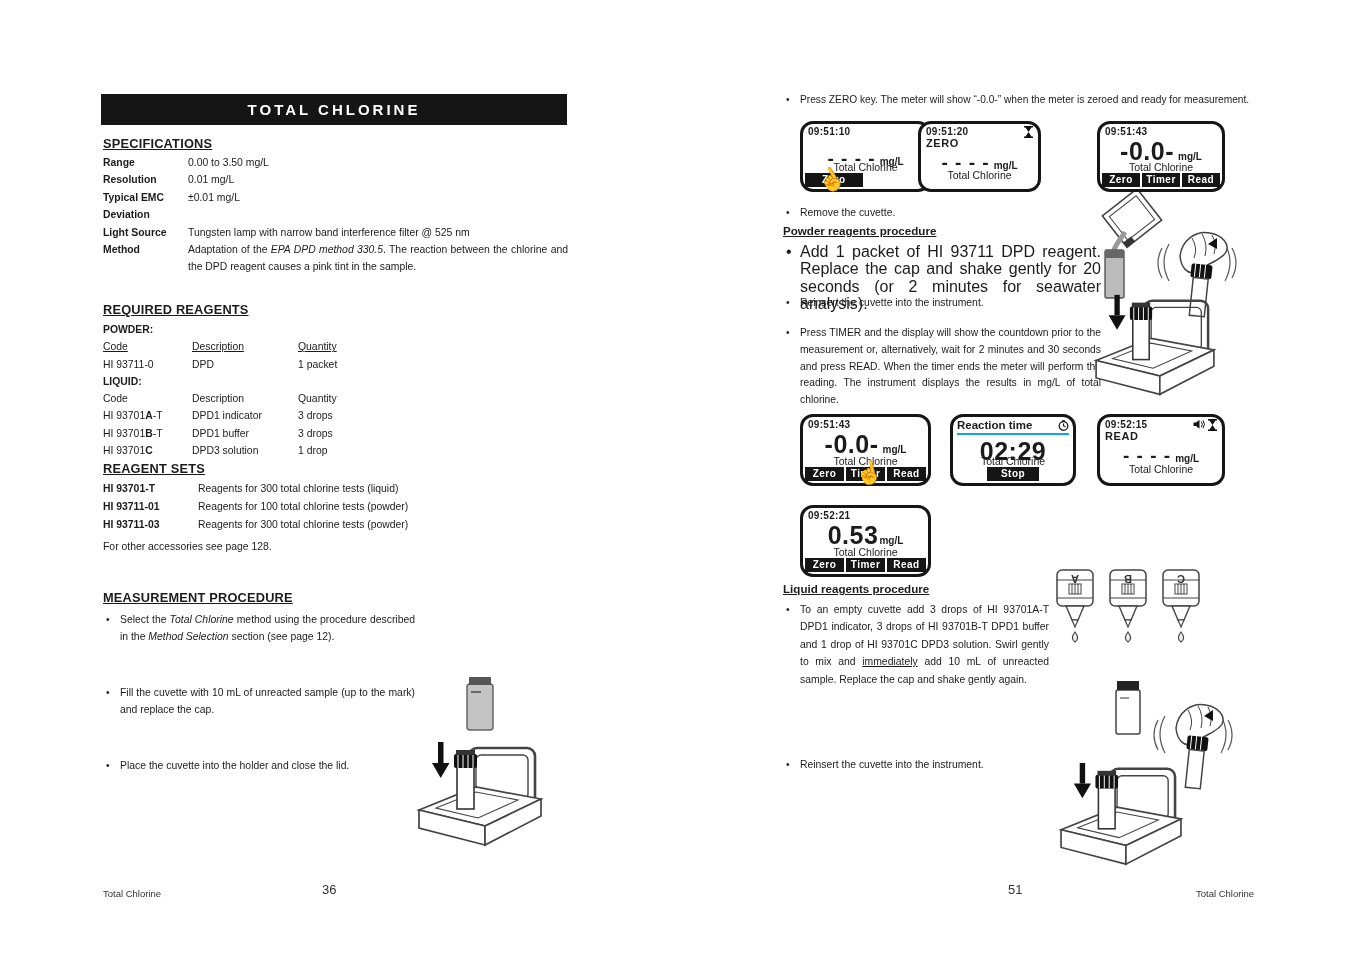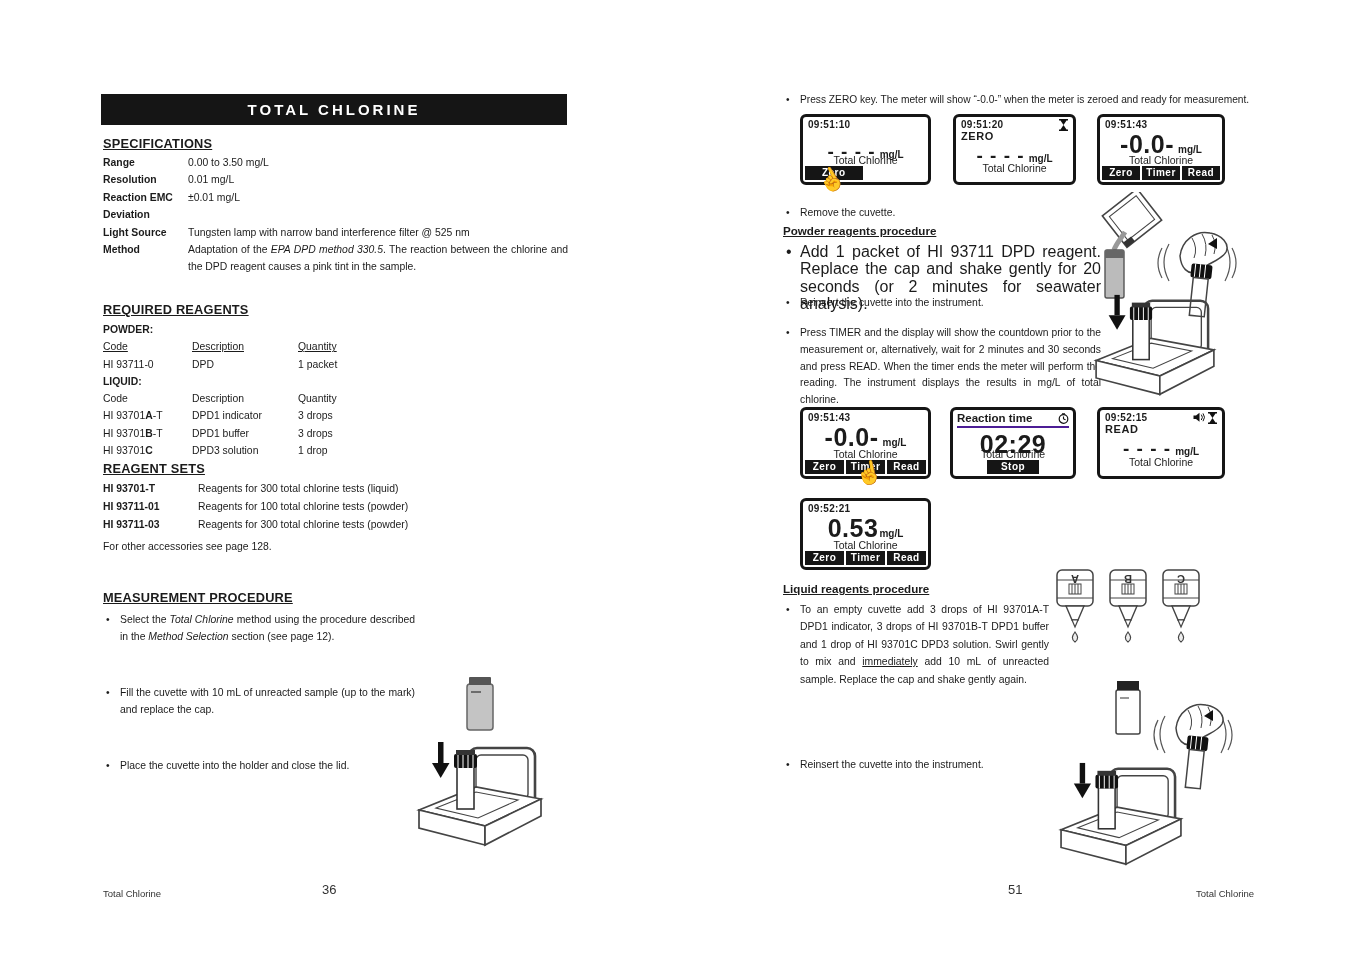--- a/index.html
+++ b/index.html
@@ -40,21 +40,21 @@
   
   .rg-row { display:flex; line-height:17.2px; }
   .rg-c1 { width:89px; flex-shrink:0; }
   .rg-c2 { width:106px; flex-shrink:0; }
   .rg-c3 { flex:1; }
   .set-row { line-height:18px; }
   .set-code { display:inline-block; width:95px; font-weight:bold; }
 
   
   .lcd { position:absolute; background:#fff; border:3px solid #151515;
-         border-radius:6px; }
+         border-radius:13px;margin-top:7px; }
   .lcd-time { position:absolute; top:2px; left:5px;
               font-size:10px; font-weight:bold; letter-spacing:0.3px; }
   .lcd-icons { position:absolute; top:2px; right:5px; display:flex; gap:3px; }
   .lcd-status { position:absolute; top:13px; left:5px;
                 font-size:11px; font-weight:bold; letter-spacing:0.6px; }
   .lcd-read-row { position:absolute; left:0; right:0;
                   display:flex; justify-content:center; align-items:baseline; }
   .lcd-dashes { font-size:19px; font-weight:800; letter-spacing:1px; }
   .lcd-big { font-size:25px; font-weight:bold; letter-spacing:0.5px; }
   .lcd-unit { font-size:10px; font-weight:bold; margin-left:4px; }
@@ -62,21 +62,21 @@
                font-size:10.5px; }
   .lcd-softkeys { position:absolute; bottom:2px; left:2px; right:2px;
                   display:flex; gap:2px; }
   .softkey { background:#151515; color:#fff; font-size:10px; font-weight:bold;
              text-align:center; padding:1px 0 2px 0; flex:1; letter-spacing:0.5px; }
   .softkey-single { position:absolute; bottom:2px; background:#151515; color:#fff;
                     font-size:10px; font-weight:bold; text-align:center;
                     padding:1px 0 2px 0; letter-spacing:0.5px; }
   .lcd-header { position:absolute; top:2px; left:4px; right:4px;
                 font-size:11.5px; font-weight:bold;
-                border-bottom:2px solid #4c1d95; padding-bottom:2px; }
+                border-bottom:2px solid #0ea5e9; padding-bottom:2px; }
   .lcd-header svg { float:right; margin-top:1px; }
 
   .hand { position:absolute; font-size:22px; color:#111; line-height:1; }
 
   .footer-small { position:absolute; font-size:9.5px; color:#333; }
   .page-num { position:absolute; font-size:13px; color:#333; }
 
   svg { display:block; }
 </style>
 </head>
@@ -94,21 +94,21 @@
     <div class="spec-row">
       <span class="spec-label">Range</span>
       <span class="spec-value">0.00 to 3.50 mg/L</span>
     </div>
     <div class="spec-row">
       <span class="spec-label">Resolution</span>
       <span class="spec-value">0.01 mg/L</span>
     </div>
     <div class="spec-row">
       <span class="spec-label">
-        <span style="display:block">Reaction EMC</span>
+        <span style="display:block">Typical EMC</span>
         <span style="display:block">Deviation</span>
       </span>
       <span class="spec-value">±0.01 mg/L</span>
     </div>
     <div class="spec-row">
       <span class="spec-label">Light Source</span>
       <span class="spec-value">Tungsten lamp with narrow band interference filter @ 525 nm</span>
     </div>
     <div class="spec-row">
       <span class="spec-label">Method</span>
@@ -214,21 +214,21 @@
     <span class="lcd-time">09:51:10</span>
     <div class="lcd-read-row" style="top:24px">
       <span class="lcd-dashes">- - - -</span>
       <span class="lcd-unit">mg/L</span>
     </div>
     <div class="lcd-label" style="bottom:16px">Total Chlorine</div>
     <div class="softkey-single" style="left:2px;width:46%">Zero</div>
   </div>
   <span class="hand" style="left:818px;top:169px;transform:rotate(-30deg)">☝</span>
 
-  <div class="lcd" style="left:953px;top:114px;width:123px;height:71px">
+  <div class="lcd" style="left:918px;top:114px;width:123px;height:71px">
     <span class="lcd-time">09:51:20</span>
     <span class="lcd-icons">
       <svg width="9" height="12" viewBox="0 0 9 12">
           <path d="M0 0h9v1.5H0z M0 10.5h9V12H0z M1.5 1.5h6L4.5 6z M1.5 10.5h6L4.5 6z" fill="#111"></path>
         </svg>
     </span>
     <span class="lcd-status">ZERO</span>
     <div class="lcd-read-row" style="top:28px">
       <span class="lcd-dashes">- - - -</span>
       <span class="lcd-unit">mg/L</span>

